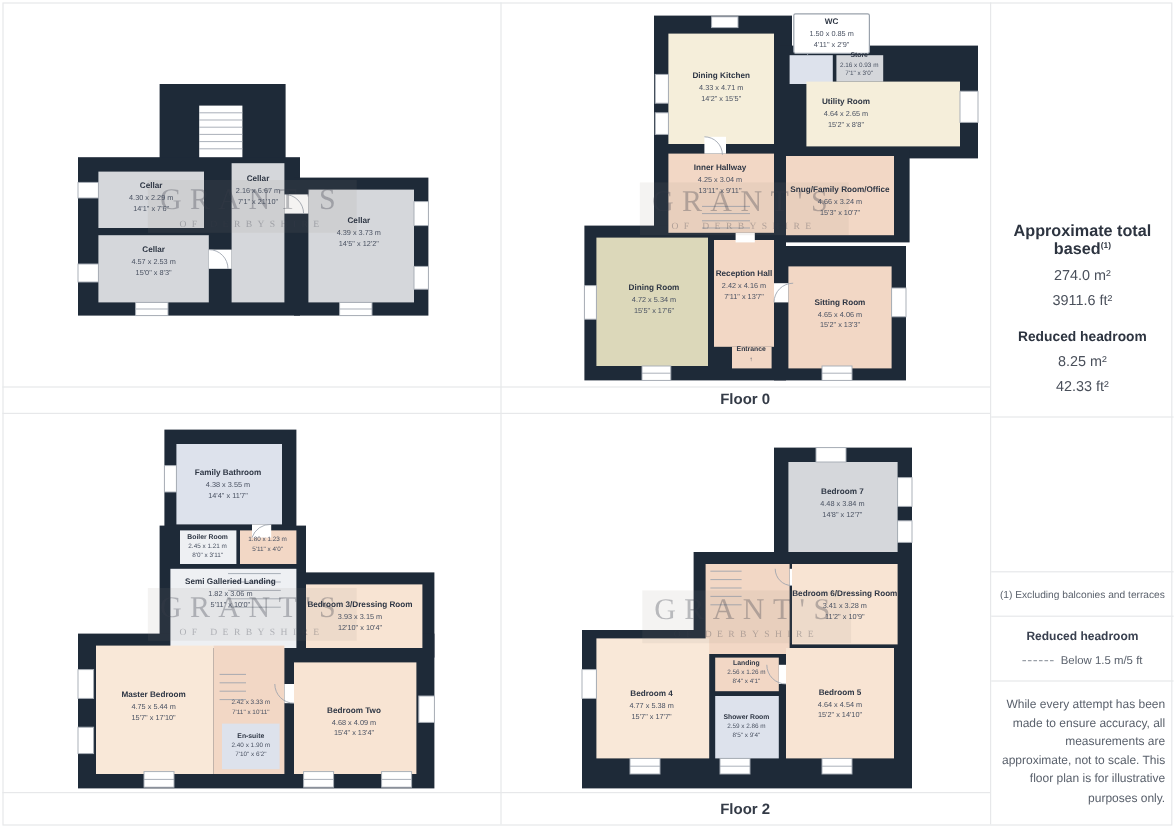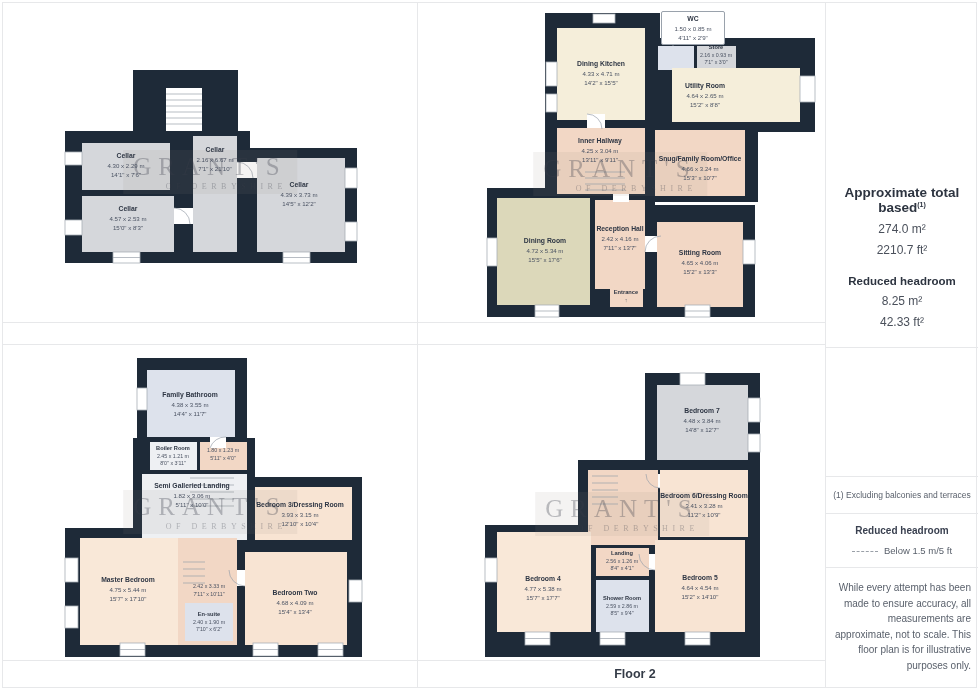--- a/index.html
+++ b/index.html
@@ -19,21 +19,21 @@
   .rdim{font-size:6.1px;color:#4b5363;}
   .rlabel.sm .rname{font-size:5.7px;}
   .rlabel.sm .rdim{font-size:5.3px;}
   .callout{position:absolute;background:#fff;border:1px solid #9aa2ac;border-radius:2px;
            text-align:center;padding:2px 3px;line-height:1.5;z-index:3;}
   
   .wm{position:absolute;transform:translate(-50%,-50%);text-align:center;z-index:2;
       font-family:"Liberation Serif",serif;color:rgba(60,62,76,0.32);
       background:rgba(150,140,130,0.10);padding:3px 10px;}
   .wm .l1{font-size:25px;letter-spacing:7px;}
-  .wm .l2{font-size:8px;letter-spacing:4.5px;margin-top:1px;text-align:right;}
+  .wm .l2{font-size:8px;letter-spacing:4.5px;margin-top:1px;}
   
   .wall{fill:#1e2a38;}
   .rm-gray{fill:#d5d7db;} .rm-cream{fill:#f5eeda;} .rm-cream2{fill:#f9e8d8;}
   .rm-pink{fill:#f2d7c5;} .rm-peach{fill:#f8e4d3;} .rm-khaki{fill:#dcd8ba;}
   .rm-blue{fill:#dde2ec;} .rm-white{fill:#eef0f3;}
   .win{fill:#ffffff;stroke:#a8aeb6;stroke-width:0.8;}
   .stair{stroke:#9aa1ab;stroke-width:0.7;fill:none;}
   .arc{fill:none;stroke:#9aa1ab;stroke-width:0.7;}
   .gap{fill:#ffffff;}
   
@@ -213,20 +213,23 @@
     <div class="rlabel" style="left:283px;top:260px">
       <div class="rname">Sitting Room</div>
       <div class="rdim">4.65 x 4.06 m</div>
       <div class="rdim">15'2" x 13'3"</div>
     </div>
     <div class="rlabel sm" style="left:209px;top:294px">
       <div class="rname">Entrance</div>
       <div class="rdim">↑</div>
     </div>
   </div>
+  <div class="caption" style="left:417px;top:322px;width:408px;height:22px">
+    <span>Floor 0</span>
+  </div>
 
   <div class="cell" style="left:0;top:344px;width:417px;height:316px">
     <svg width="417" height="316" viewBox="0 0 417 316">
       <g>
         <rect class="wall" x="137" y="14" width="110" height="89"></rect>
         <rect class="wall" x="133" y="94" width="122" height="110"></rect>
         <rect class="wall" x="245" y="133" width="117" height="71"></rect>
         <rect class="wall" x="65" y="184" width="297" height="129"></rect>
       </g>
       <g>
@@ -378,36 +381,36 @@
       <div class="rname">Shower Room</div>
       <div class="rdim">2.59 x 2.86 m</div>
       <div class="rdim">8'5" x 9'4"</div>
     </div>
     <div class="rlabel" style="left:283px;top:243px">
       <div class="rname">Bedroom 5</div>
       <div class="rdim">4.64 x 4.54 m</div>
       <div class="rdim">15'2" x 14'10"</div>
     </div>
   </div>
-  <div class="caption" style="left:431px;top:660px;width:408px;height:27px">
+  <div class="caption" style="left:417px;top:660px;width:408px;height:27px">
     <span>Floor 2</span>
   </div>
 
   <div class="sidebar">
     <div class="hl" style="left:0;top:345px;width:152px"></div>
     <div class="hl" style="left:0;top:474px;width:152px"></div>
     <div class="hl" style="left:0;top:511px;width:152px"></div>
     <div class="hl" style="left:0;top:565px;width:152px"></div>
 
     <div class="sb-sec" style="top:183px">
       <div class="sb-title">
         <span>Approximate total based</span><sup>(1)</sup>
       </div>
       <div class="sb-val">274.0 m²</div>
-      <div class="sb-val">2210.7 ft²</div>
+      <div class="sb-val">3911.6 ft²</div>
       <div class="sb-sub">Reduced headroom</div>
       <div class="sb-val">8.25 m²</div>
       <div class="sb-val">42.33 ft²</div>
     </div>
 
     <div class="sb-sec sb-note" style="top:488px">(1) Excluding balconies and terraces</div>
 
     <div class="sb-sec" style="top:523px">
       <div class="legend-title">Reduced headroom</div>
       <div class="legend-row">

